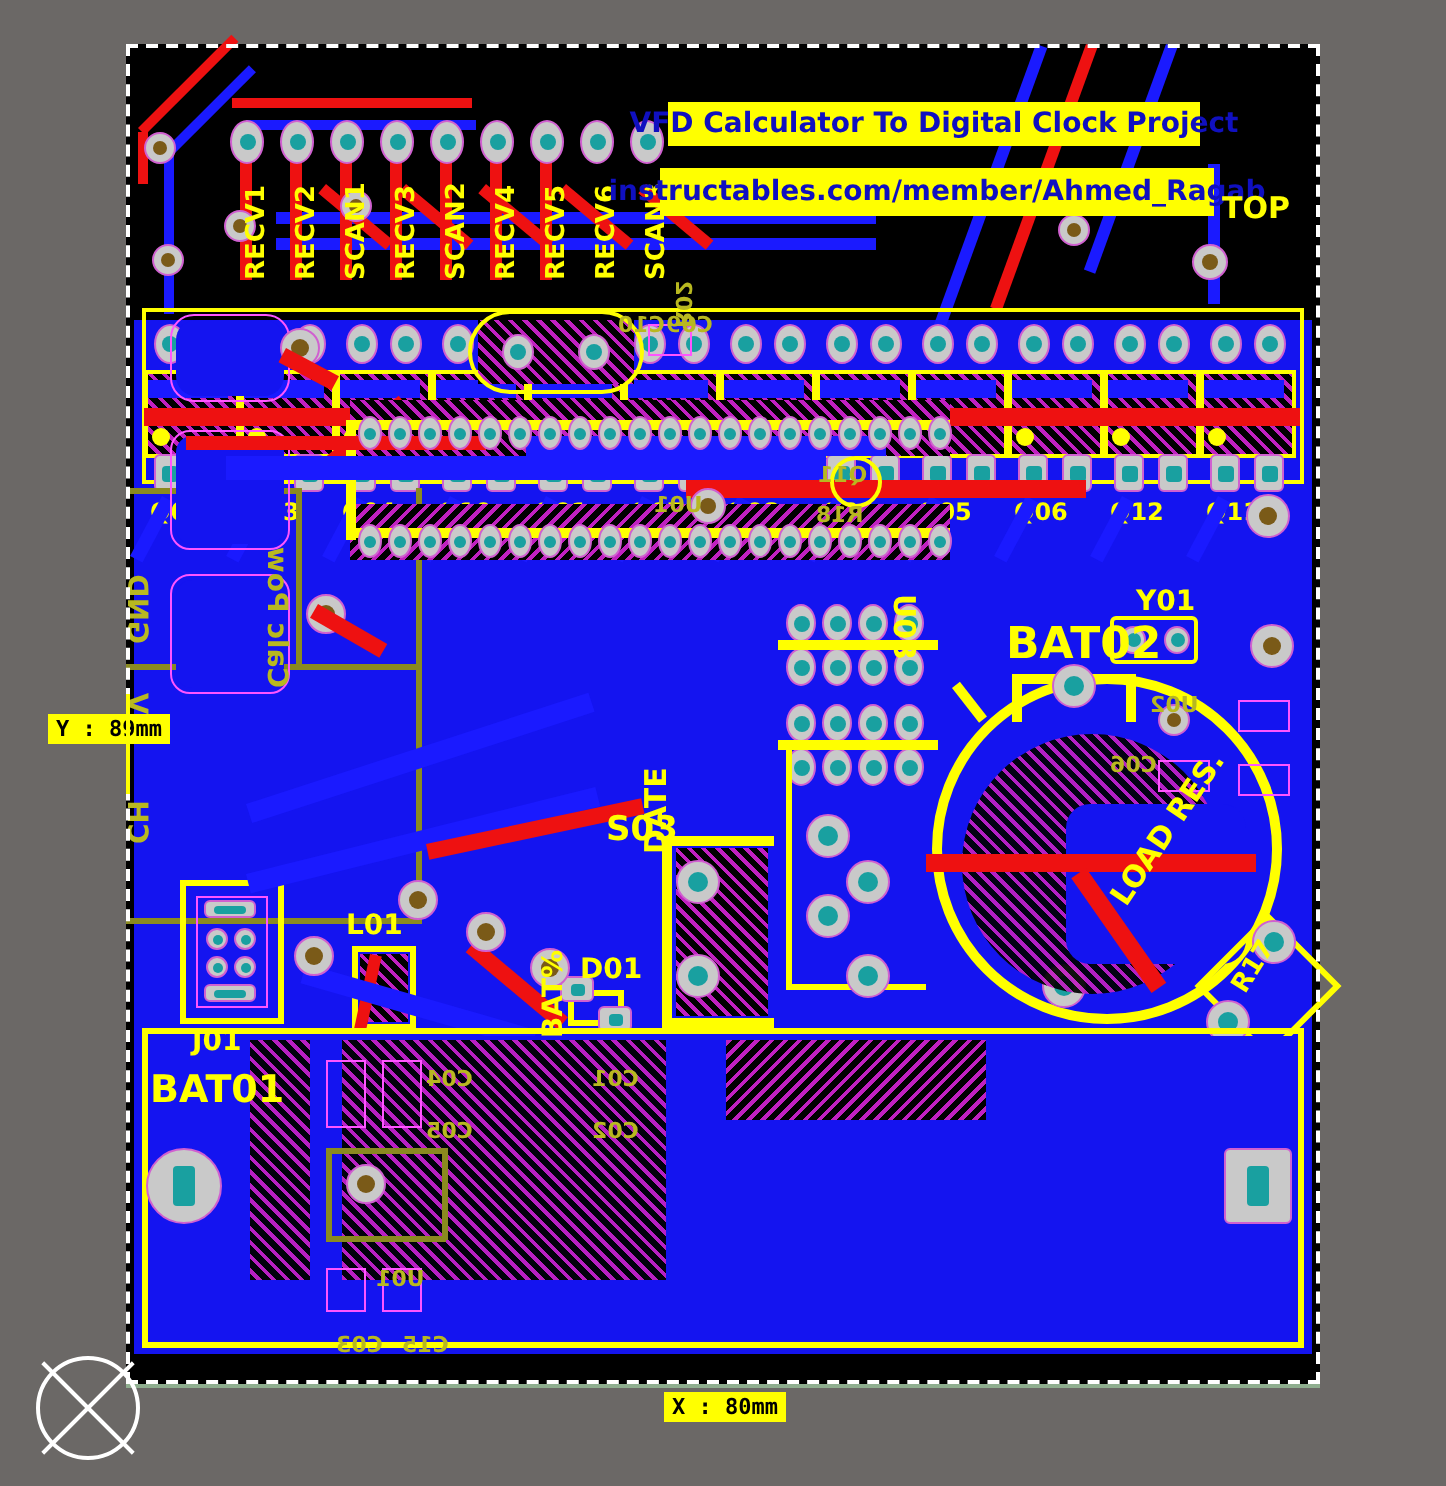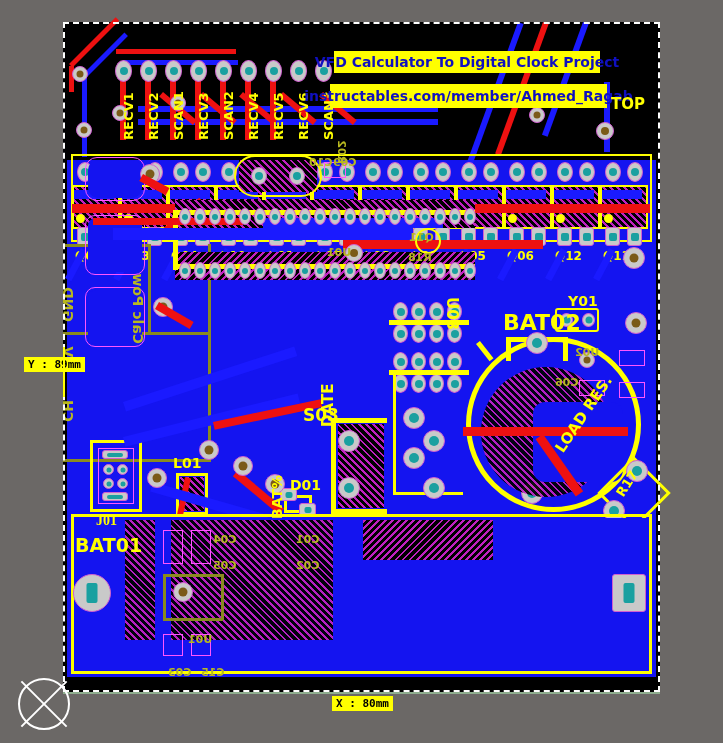--- a/index.html
+++ b/index.html
@@ -793,21 +793,21 @@
     <div class="pad drill" style="left:110px;top:560px;width:20px;height:20px;">
         <span class="hole" style="width:9px;height:9px;"></span>
       </div>
 
 
     <div class="plane-black" style="left:4px;top:655px;width:589px;height:15px;"></div>
 
     <div class="lbl" style="left:12px;top:514px;font-size:19px;">BAT01</div>
     <div class="lbl" style="left:440px;top:290px;font-size:22px;">BAT02</div>
     <div class="lbl" style="left:505px;top:272px;font-size:14px;">Y01</div>
-    <div class="lbl" style="left:33px;top:492px;font-size:14px;font-family:Liberation Serif, serif;">J01</div>
+    <div class="lbl" style="left:33px;top:492px;font-size:14px;">J01</div>
     <div class="lbl" style="left:110px;top:434px;font-size:14px;">L01</div>
     <div class="lbl" style="left:227px;top:456px;font-size:14px;">D01</div>
     <div class="lbl" style="left:240px;top:385px;font-size:17px;">S03</div>
     <div class="lbl lbl-v" style="left:258px;top:405px;font-size:15px;transform:rotate(-90deg);transform-origin:left top;">DATE</div>
     <div class="lbl lbl-v" style="left:207px;top:497px;font-size:14px;transform:rotate(-90deg);transform-origin:left top;">BAT%</div>
     <div class="lbl" style="left:490px;top:425px;font-size:15px;transform:rotate(-56deg);transform-origin:left top;">LOAD RES.</div>
     <div class="lbl" style="left:551px;top:470px;font-size:13px;transform:rotate(-58deg);transform-origin:left top;">R17</div>
     <div class="lbl lbl-v" style="left:396px;top:275px;font-size:15px;transform:rotate(90deg);transform-origin:left top;">U03</div>
     <div class="lbl" style="left:512px;top:325px;font-size:11px;transform:scaleX(-1);color:#b8b820;">U02</div>
     <div class="lbl" style="left:492px;top:355px;font-size:11px;transform:scaleX(-1);color:#b8b820;">C06</div>

